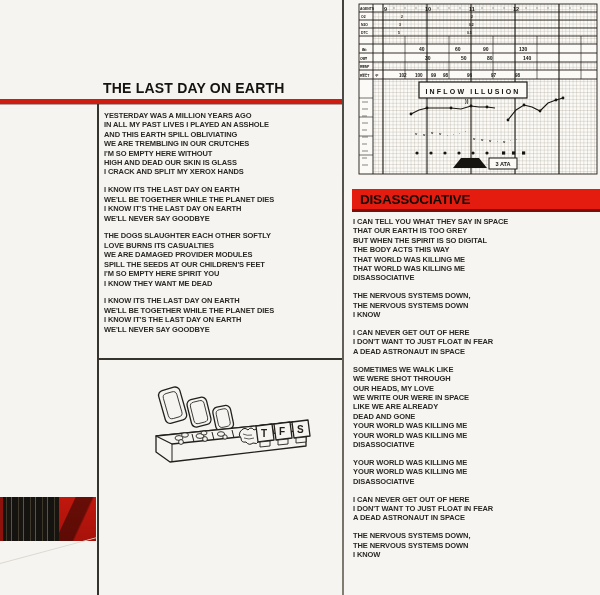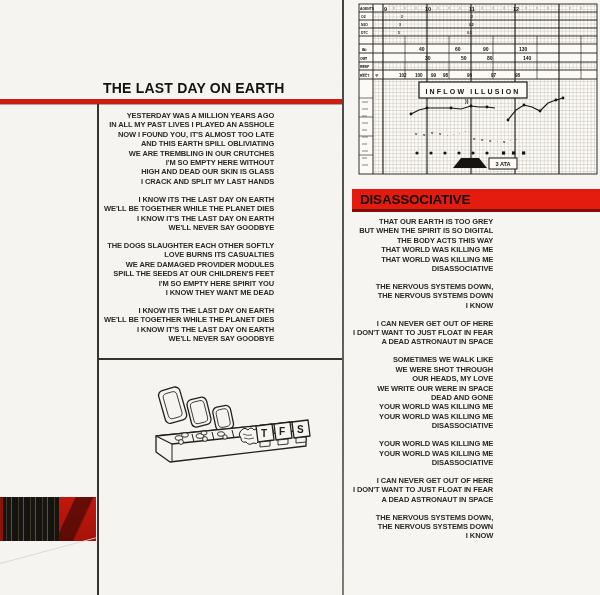--- a/index.html
+++ b/index.html
@@ -19,21 +19,21 @@
   }
   #red-bar-left{left:0;top:99px;width:342px;height:5px;background:#cd1d11;
     box-shadow:0 1px 0 rgba(60,10,5,.35);}
   #vline-left{left:97px;top:104px;width:2px;height:491px;background:#36332d;}
   #divider-left{left:99px;top:358px;width:243px;height:2px;background:#36332d;}
 
   .lyrics{
     font-size:7.5px;font-weight:bold;color:#2c2a26;
     letter-spacing:-0.1px;line-height:9.4px;white-space:nowrap;
   }
-  .stanza{margin-bottom:8.5px;text-align:right;}
+  .stanza{margin-bottom:8.5px;}
   #lyrics-left{left:104px;top:111px;}
   #lyrics-right{left:353px;top:217px;}
 
   
   #gutter{left:342px;top:0;width:2px;height:595px;
     background:linear-gradient(180deg,#45423c,#5a564f 40%,#6b675f 75%,#837e74);}
 
   
   #page-right{left:344px;top:0;width:256px;height:595px;background:#f7f5f1;}
   #banner{
@@ -86,26 +86,25 @@
   <div class="abs" id="song-title-left">THE LAST DAY ON EARTH</div>
 
   <div class="abs" id="red-bar-left"></div>
   <div class="abs" id="vline-left"></div>
   <div class="abs" id="divider-left"></div>
 
   <div class="abs lyrics" id="lyrics-left">
     <div class="stanza">
         <div class="lyric-line">YESTERDAY WAS A MILLION YEARS AGO</div>
         <div class="lyric-line">IN ALL MY PAST LIVES I PLAYED AN ASSHOLE</div>
-        <div class="lyric-line">NOW I FOUND YOU, IT'S ALMOST TOO LATE</div>
         <div class="lyric-line">AND THIS EARTH SPILL OBLIVIATING</div>
         <div class="lyric-line">WE ARE TREMBLING IN OUR CRUTCHES</div>
         <div class="lyric-line">I'M SO EMPTY HERE WITHOUT</div>
         <div class="lyric-line">HIGH AND DEAD OUR SKIN IS GLASS</div>
-        <div class="lyric-line">I CRACK AND SPLIT MY LAST HANDS</div>
+        <div class="lyric-line">I CRACK AND SPLIT MY XEROX HANDS</div>
       </div>
     <div class="stanza">
         <div class="lyric-line">I KNOW ITS THE LAST DAY ON EARTH</div>
         <div class="lyric-line">WE'LL BE TOGETHER WHILE THE PLANET DIES</div>
         <div class="lyric-line">I KNOW IT'S THE LAST DAY ON EARTH</div>
         <div class="lyric-line">WE'LL NEVER SAY GOODBYE</div>
       </div>
     <div class="stanza">
         <div class="lyric-line">THE DOGS SLAUGHTER EACH OTHER SOFTLY</div>
         <div class="lyric-line">LOVE BURNS ITS CASUALTIES</div>
@@ -315,20 +314,21 @@
     <text x="150" y="164" text-anchor="middle" font-size="5.6" font-weight="bold" fill="#16140f">3 ATA</text>
   </svg>
 </div>
 
 <div class="abs" id="banner">
   <div id="banner-title">DISASSOCIATIVE</div>
 </div>
 
 <div class="abs lyrics" id="lyrics-right">
   <div class="stanza">
+      <div class="lyric-line">I CAN TELL YOU WHAT THEY SAY IN SPACE</div>
       <div class="lyric-line">THAT OUR EARTH IS TOO GREY</div>
       <div class="lyric-line">BUT WHEN THE SPIRIT IS SO DIGITAL</div>
       <div class="lyric-line">THE BODY ACTS THIS WAY</div>
       <div class="lyric-line">THAT WORLD WAS KILLING ME</div>
       <div class="lyric-line">THAT WORLD WAS KILLING ME</div>
       <div class="lyric-line">DISASSOCIATIVE</div>
     </div>
   <div class="stanza">
       <div class="lyric-line">THE NERVOUS SYSTEMS DOWN,</div>
       <div class="lyric-line">THE NERVOUS SYSTEMS DOWN</div>
@@ -337,20 +337,21 @@
   <div class="stanza">
       <div class="lyric-line">I CAN NEVER GET OUT OF HERE</div>
       <div class="lyric-line">I DON'T WANT TO JUST FLOAT IN FEAR</div>
       <div class="lyric-line">A DEAD ASTRONAUT IN SPACE</div>
     </div>
   <div class="stanza">
       <div class="lyric-line">SOMETIMES WE WALK LIKE</div>
       <div class="lyric-line">WE WERE SHOT THROUGH</div>
       <div class="lyric-line">OUR HEADS, MY LOVE</div>
       <div class="lyric-line">WE WRITE OUR WERE IN SPACE</div>
+      <div class="lyric-line">LIKE WE ARE ALREADY</div>
       <div class="lyric-line">DEAD AND GONE</div>
       <div class="lyric-line">YOUR WORLD WAS KILLING ME</div>
       <div class="lyric-line">YOUR WORLD WAS KILLING ME</div>
       <div class="lyric-line">DISASSOCIATIVE</div>
     </div>
   <div class="stanza">
       <div class="lyric-line">YOUR WORLD WAS KILLING ME</div>
       <div class="lyric-line">YOUR WORLD WAS KILLING ME</div>
       <div class="lyric-line">DISASSOCIATIVE</div>
     </div>

